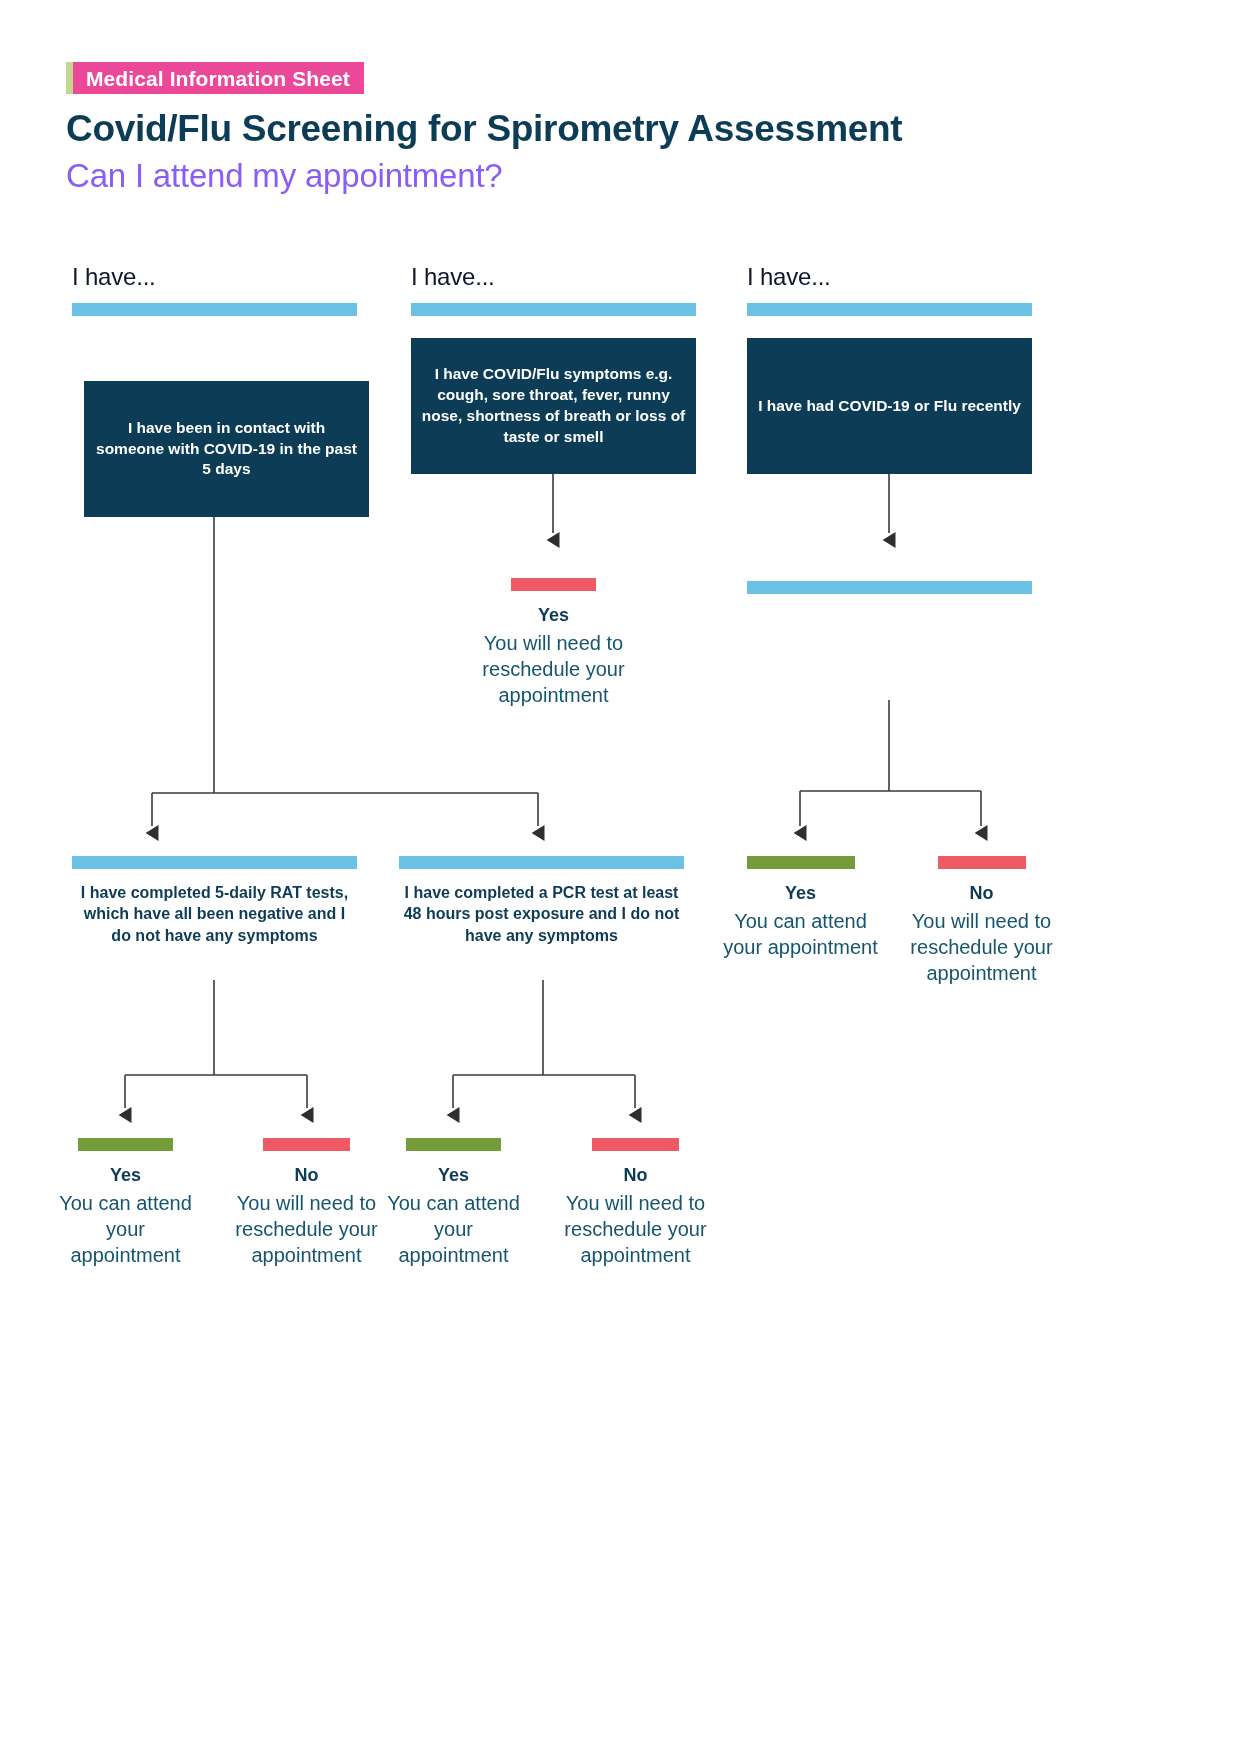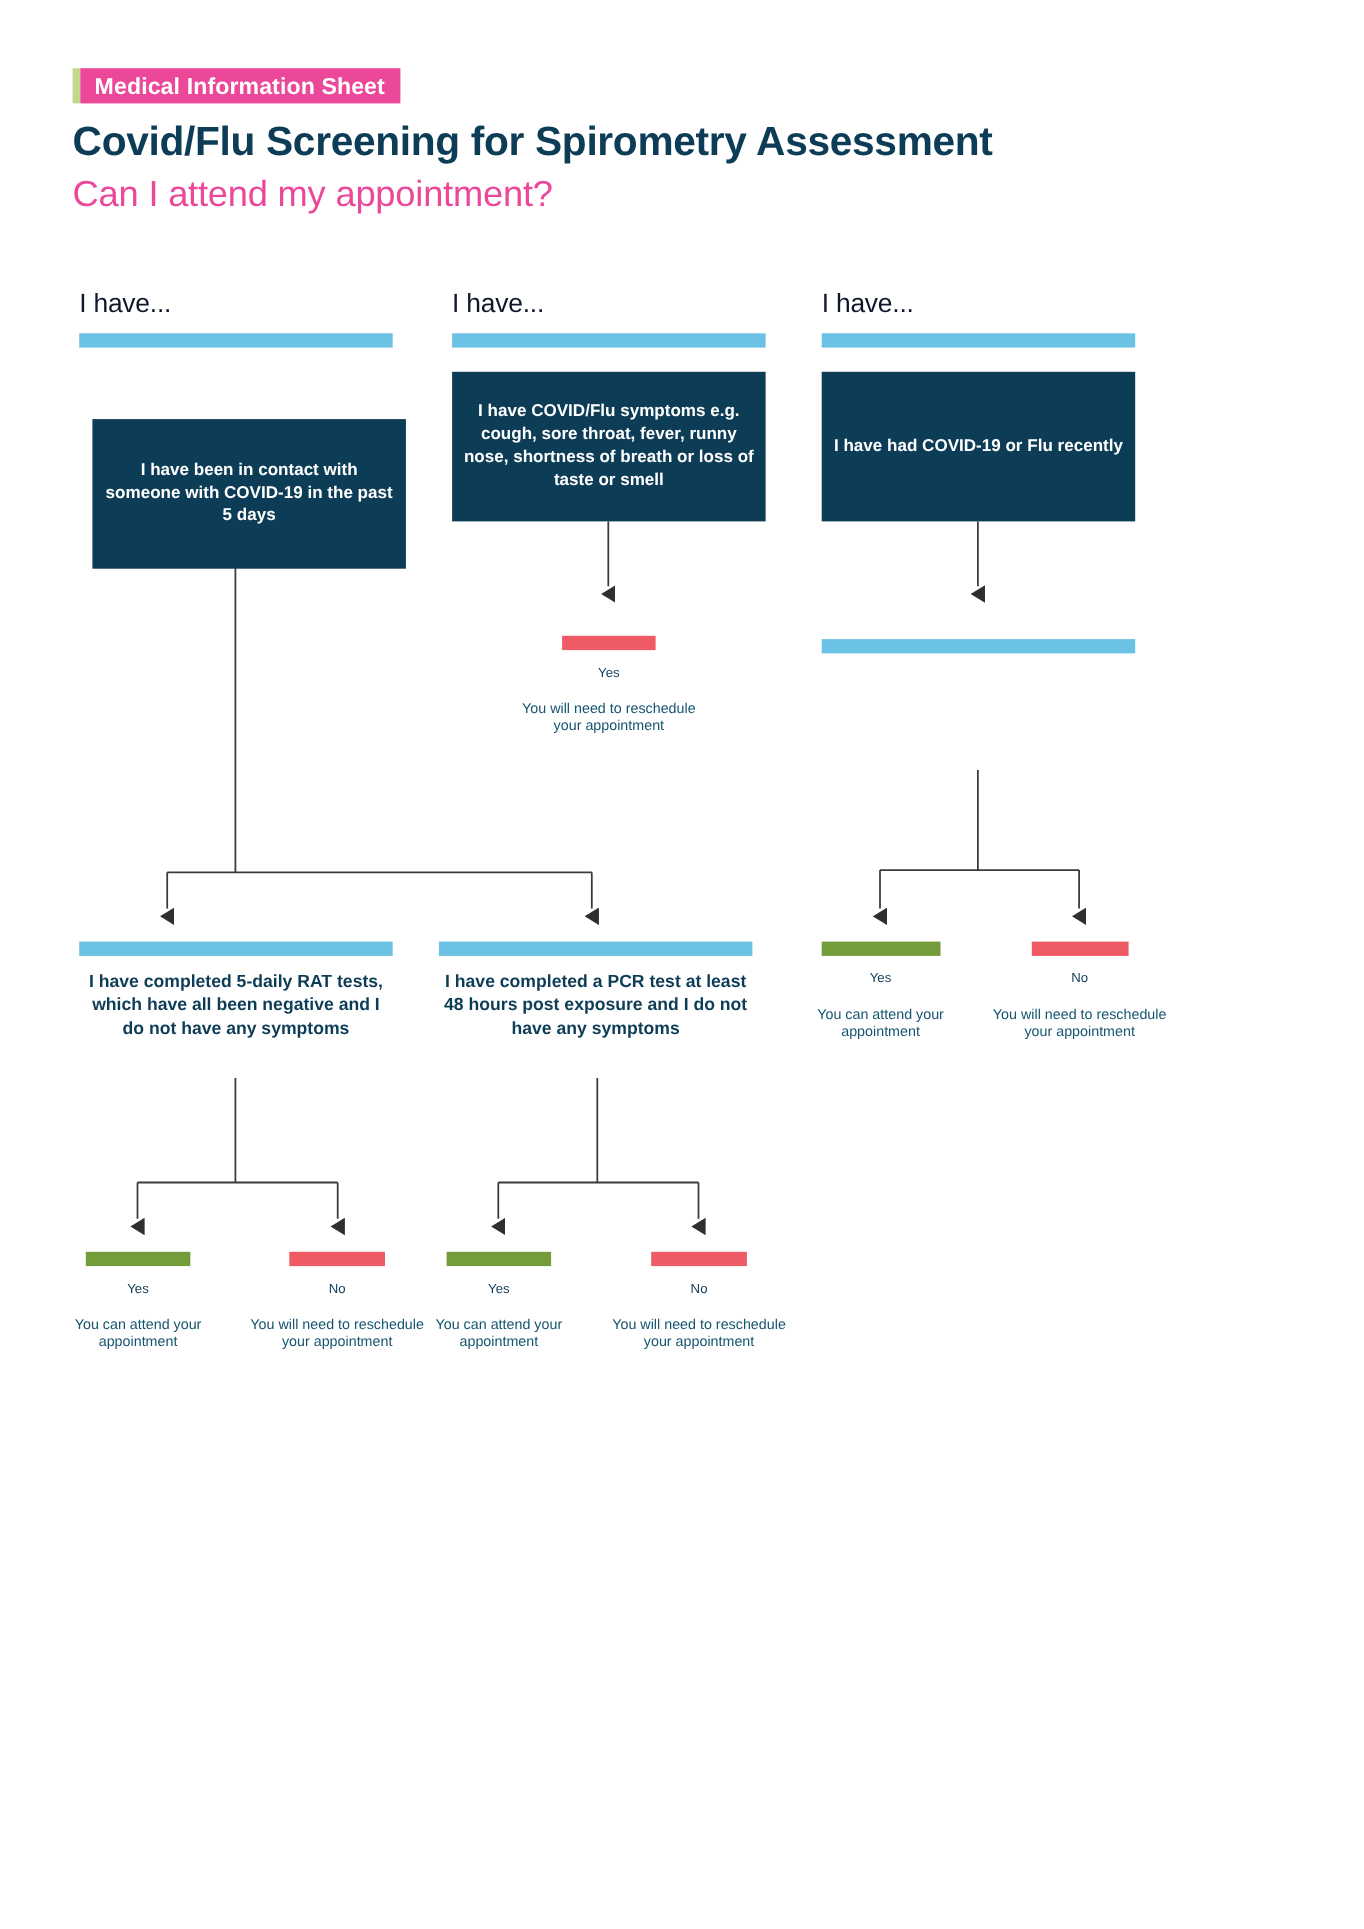--- a/index.html
+++ b/index.html
@@ -55,21 +55,21 @@
     font-weight: bold;
     color: #0d3c56;
     letter-spacing: -0.3px;
     line-height: 1.08;
     white-space: nowrap;
   }
   .subtitle {
     margin-top: 9px;
     font-size: 33px;
     font-weight: normal;
-    color: #ec4899;
+    color: #8b5cf6;
     letter-spacing: -0.2px;
     line-height: 1.1;
     white-space: nowrap;
   }
 
   
   .flow {
     position: absolute;
     left: 0;
     top: 0;
@@ -131,32 +131,32 @@
     font-weight: bold;
     color: #0d3c56;
     line-height: 1.33;
     margin-top: 13px;
   }
 
   .outcome {
     text-align: center;
   }
   .outcome-title {
-    font-size: 12px;
-    font-weight: normal;
+    font-size: 18px;
+    font-weight: bold;
     color: #0d3c56;
     margin-top: 13px;
     line-height: 1.3;
   }
   .outcome-body {
-    font-size: 13px;
+    font-size: 20px;
     font-weight: normal;
     color: #15556f;
     line-height: 1.3;
-    margin-top: 16px;
+    margin-top: 3px;
   }
 </style>
 </head>
 <body>
 
 <div class="page">
 
   <div class="header">
     <div class="badge-row">
       <div class="badge-accent"></div>

